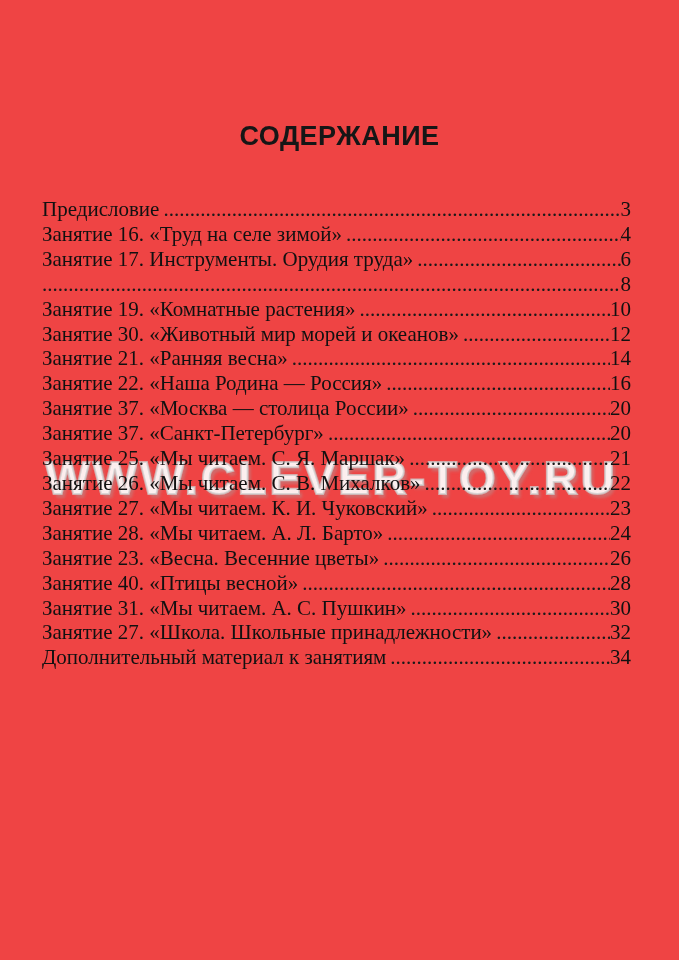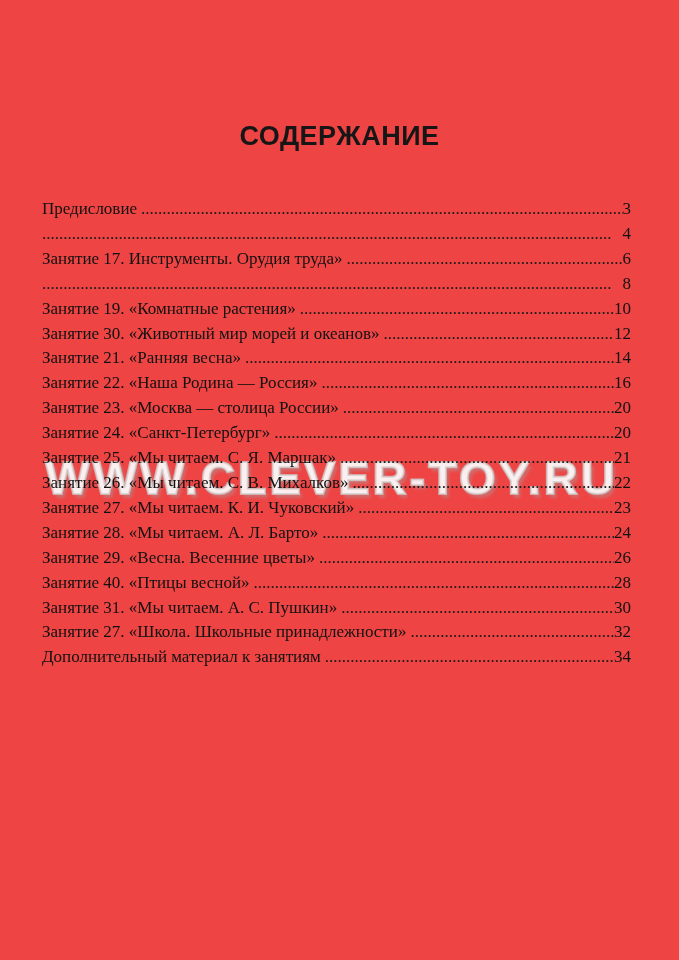--- a/index.html
+++ b/index.html
@@ -51,21 +51,21 @@
   .toc {
     position: absolute;
     top: 197px;
     left: 42px;
     width: 589px;
     z-index: 2;
   }
   .toc-row {
     display: flex;
     align-items: baseline;
-    font-size: 17px;
+    font-size: 21px;
     line-height: 24.9px;
     white-space: nowrap;
   }
   .toc-label {
     flex: 0 0 auto;
     padding-right: 4px;
   }
   .toc-dots {
     flex: 1 1 auto;
     overflow: hidden;
@@ -92,20 +92,21 @@
   <div class="watermark">WWW.CLEVER-TOY.RU</div>
 
   <div class="toc">
     <div class="toc-row">
       <span class="toc-label">Предисловие</span>
       <span class="toc-dots"></span>
       <span class="toc-page">3</span>
     </div>
 
     <div class="toc-row">
+      <span class="toc-label">Занятие 16. «Труд на селе зимой»</span>
       <span class="toc-dots"></span>
       <span class="toc-page">4</span>
     </div>
 
     <div class="toc-row">
       <span class="toc-label">Занятие 17. Инструменты. Орудия труда»</span>
       <span class="toc-dots"></span>
       <span class="toc-page">6</span>
     </div>
 
@@ -132,27 +133,27 @@
       <span class="toc-page">14</span>
     </div>
 
     <div class="toc-row">
       <span class="toc-label">Занятие 22. «Наша Родина — Россия»</span>
       <span class="toc-dots"></span>
       <span class="toc-page">16</span>
     </div>
 
     <div class="toc-row">
-      <span class="toc-label">Занятие 23. «Москва — столица России»</span>
+      <span class="toc-label">Занятие 37. «Москва — столица России»</span>
       <span class="toc-dots"></span>
       <span class="toc-page">20</span>
     </div>
 
     <div class="toc-row">
-      <span class="toc-label">Занятие 24. «Санкт-Петербург»</span>
+      <span class="toc-label">Занятие 37. «Санкт-Петербург»</span>
       <span class="toc-dots"></span>
       <span class="toc-page">20</span>
     </div>
 
     <div class="toc-row">
       <span class="toc-label">Занятие 25. «Мы читаем. С. Я. Маршак»</span>
       <span class="toc-dots"></span>
       <span class="toc-page">21</span>
     </div>
 
@@ -168,21 +169,21 @@
       <span class="toc-page">23</span>
     </div>
 
     <div class="toc-row">
       <span class="toc-label">Занятие 28. «Мы читаем. А. Л. Барто»</span>
       <span class="toc-dots"></span>
       <span class="toc-page">24</span>
     </div>
 
     <div class="toc-row">
-      <span class="toc-label">Занятие 29. «Весна. Весенние цветы»</span>
+      <span class="toc-label">Занятие 23. «Весна. Весенние цветы»</span>
       <span class="toc-dots"></span>
       <span class="toc-page">26</span>
     </div>
 
     <div class="toc-row">
       <span class="toc-label">Занятие 40. «Птицы весной»</span>
       <span class="toc-dots"></span>
       <span class="toc-page">28</span>
     </div>
 

